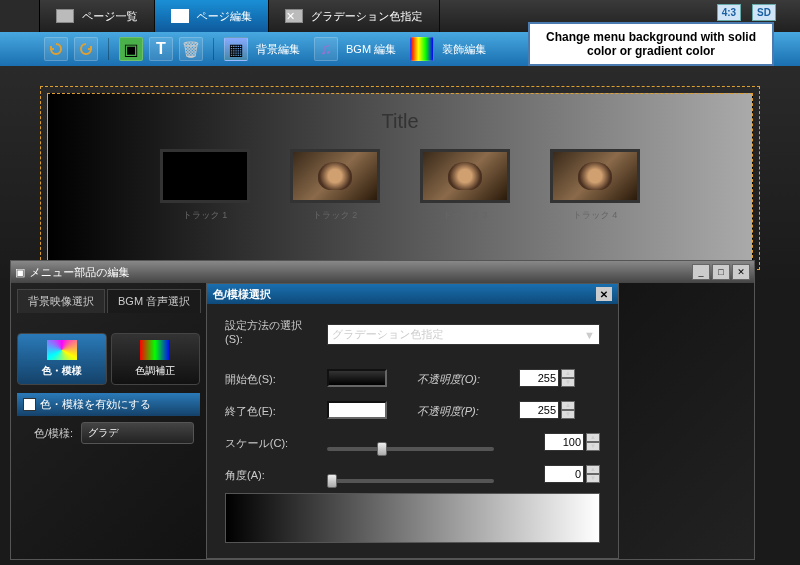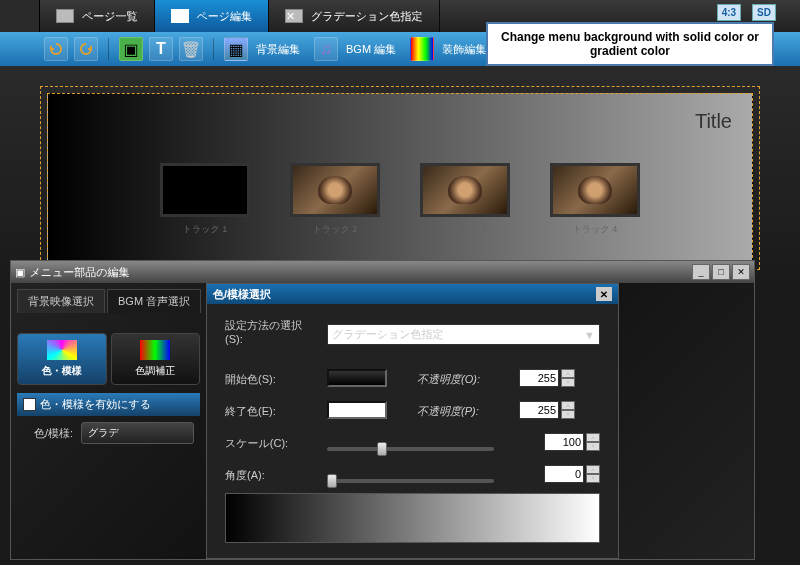--- a/index.html
+++ b/index.html
@@ -15,21 +15,21 @@
 .aspect span { background: #cfe5f7; color: #1a5fa0; font-size: 10px; font-weight: bold; padding: 2px 4px; border: 1px solid #6aa; }
 
 .toolbar { display: flex; align-items: center; gap: 6px; height: 34px; padding: 0 10px 0 44px; background: linear-gradient(#48a8e0,#1a6fb0); }
 .tbtn { width: 24px; height: 24px; background: rgba(255,255,255,.1); border: 1px solid rgba(255,255,255,.2); border-radius: 2px; cursor: pointer; display:flex; align-items:center; justify-content:center; }
 .tsep { width: 1px; height: 22px; background: rgba(0,0,0,.3); margin: 0 4px; }
 .tlabel { color: #fff; font-size: 11px; margin-left: 2px; margin-right: 8px; }
 
 .canvas-area { padding: 20px 40px; background: linear-gradient(#2a2a2a,#1a1a1a); height: 220px; }
 .canvas-frame { border: 1px dashed #e0a030; padding: 6px; }
 .canvas-inner { border: 1px dashed #e0a030; background: linear-gradient(90deg,#000,#aaa); height: 170px; padding: 10px 20px; }
-.menu-title { text-align: right; color: #333; font-size: 20px; margin: 6px 0 30px; }
+.menu-title { text-align: center; color: #333; font-size: 20px; margin: 6px 0 16px; }
 .thumbs { display: flex; gap: 40px; justify-content: center; }
 .thumb { text-align: center; }
 .thumb-box { width: 90px; height: 54px; border: 3px solid #333; background: #000; }
 .thumb-box.img { background: linear-gradient(135deg,#3a2a1a 0%,#8a6a4a 50%,#2a1a0a 100%); position:relative; }
 .thumb-box.img::after { content:""; position:absolute; left:30%; top:20%; width:40%; height:60%; background: radial-gradient(circle,#d0a070 30%,#4a3020 70%); border-radius:50% 50% 40% 40%; }
 .thumb-label { font-size: 9px; color: #666; margin-top: 6px; }
 
 .dialog { position: absolute; left: 10px; top: 260px; width: 745px; height: 300px; background: #1a1a1a; border: 1px solid #555; }
 .dlg-title { display: flex; align-items: center; justify-content: space-between; height: 22px; background: linear-gradient(#888,#444); padding: 0 4px; }
 .dlg-title span { color: #fff; font-size: 11px; display:flex; align-items:center; gap:4px; }
@@ -65,21 +65,21 @@
 .swatch.white { background: #fff; }
 .spin { display: flex; align-items: center; gap: 2px; }
 .spin input { width: 40px; height: 18px; background: #fff; border: 1px solid #333; font-size: 11px; text-align: right; padding-right: 2px; }
 .spin-btns { display: flex; flex-direction: column; }
 .spin-btn { width: 14px; height: 9px; background: #ddd; border: 1px solid #666; font-size: 6px; line-height: 6px; text-align:center; cursor:pointer; }
 .slider-track { flex: 1; height: 4px; background: #555; position: relative; border-radius: 2px; }
 .slider-thumb { position: absolute; top: -5px; width: 10px; height: 14px; background: linear-gradient(#eee,#aaa); border: 1px solid #666; border-radius: 2px; cursor:pointer; }
 .r2label { width: 60px; margin-left: 20px; font-style: italic; }
 .preview-grad { margin-top: 4px; height: 50px; border: 1px solid #555; background: linear-gradient(90deg,#000,#fff); }
 
-.callout { position: absolute; right: 26px; top: 22px; width: 288px; background: #fff; border: 2px solid #4a7ab0; padding: 6px 8px; font-size: 12px; font-weight: bold; color: #000; text-align: center; z-index: 20; }
+.callout { position: absolute; right: 26px; top: 22px; width: 246px; background: #fff; border: 2px solid #4a7ab0; padding: 6px 8px; font-size: 12px; font-weight: bold; color: #000; text-align: center; z-index: 20; }
 </style>
 </head>
 <body>
 
 <div class="topbar">
   <div class="ltool"></div>
   <div class="tab">
     <div class="tab-icon"></div>
     <span>ページ一覧</span>
   </div>

